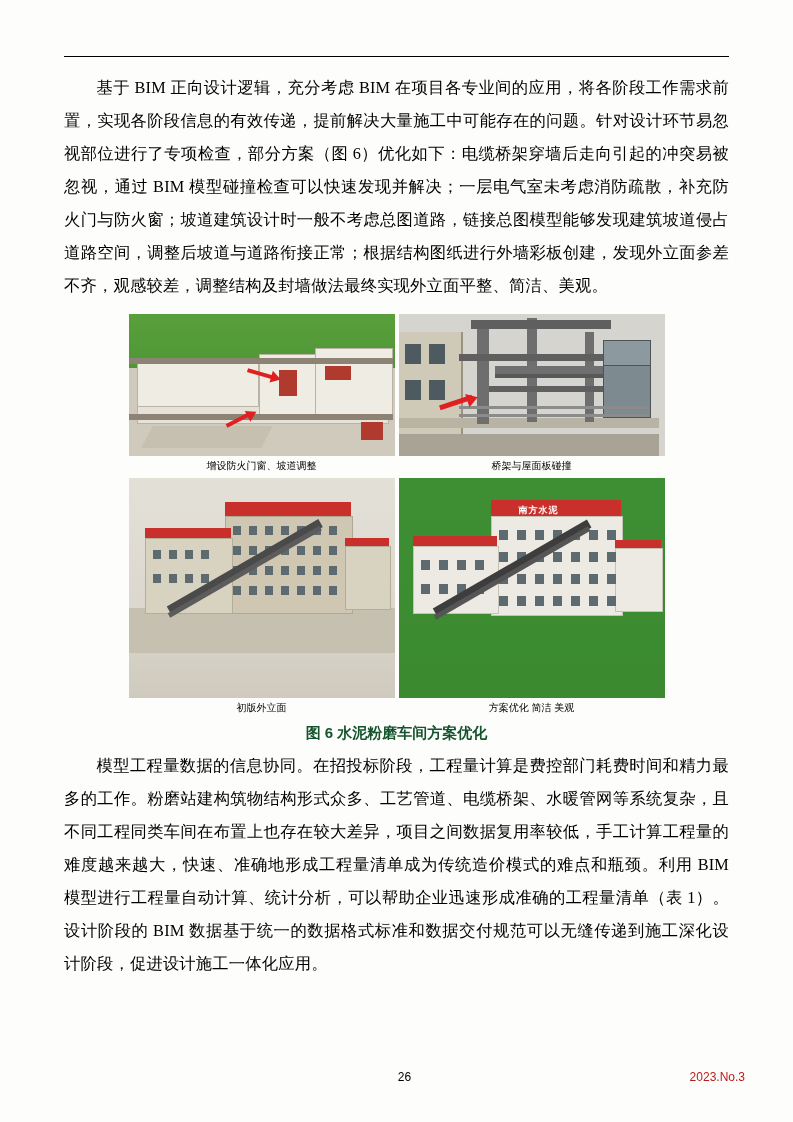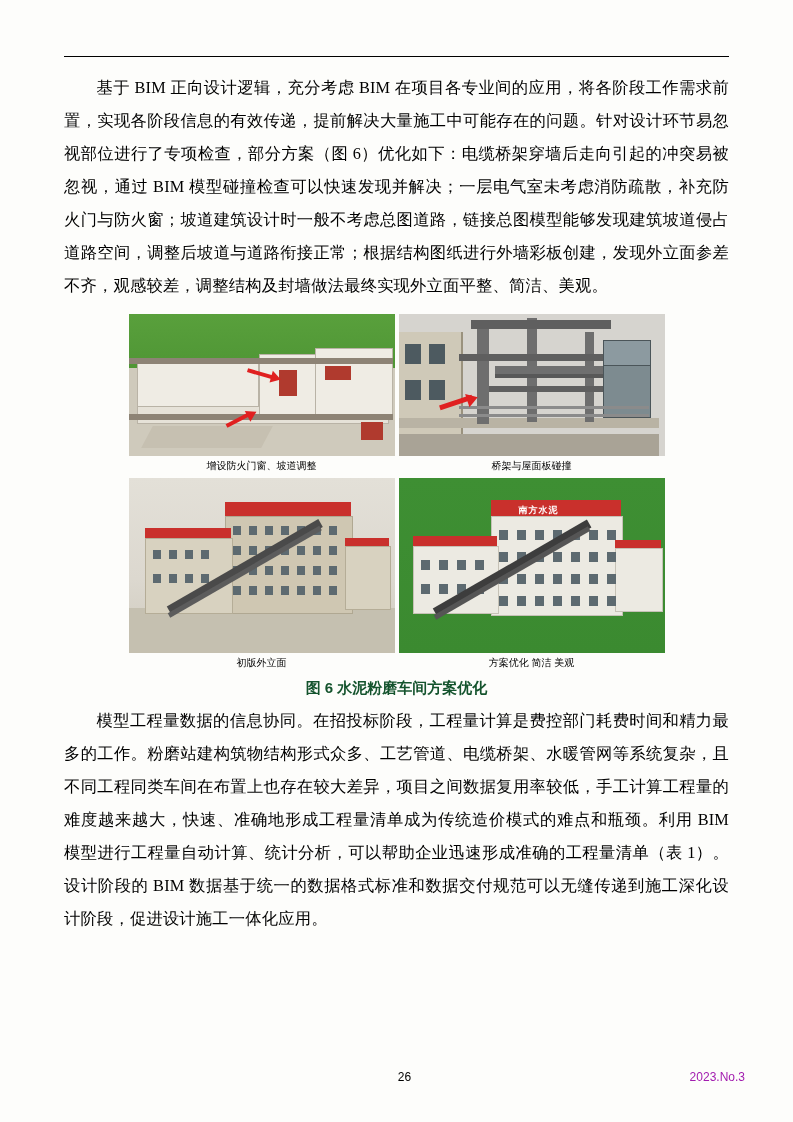--- a/index.html
+++ b/index.html
@@ -80,21 +80,21 @@
     font-family: "Liberation Sans", sans-serif;
   }
   .imgbox {
     width: 100%;
     height: 142px;
     overflow: hidden;
     position: relative;
     background: #cfcfcf;
   }
   .imgbox.tall {
-    height: 175px;
+    height: 220px;
   }
   
   .img1 { background: linear-gradient(180deg,#d9d7d2 0%, #cfcdc7 45%, #bdbab4 100%); }
   .img1 .sky { position:absolute; inset:0; background:#d6d4cf; }
   .img1 .bld-l { position:absolute; left:0; top:18px; width:62px; height:124px; background:#cfc9b8; border-right:2px solid #9a927e;}
   .img1 .col { position:absolute; background:#6e6e6e; }
   .img1 .beam { position:absolute; background:#5f5f5f; }
   .img1 .tray { position:absolute; background:#7d7d7d; }
   .img1 .rail { position:absolute; background:#8b8b8b; height:3px;}
   .img1 .glass { position:absolute; background:#7d8b90; border:1px solid #4b5559;}
@@ -133,21 +133,21 @@
     transform: translateX(-50%);
     font-size: 12px;
     font-family: "Liberation Sans", sans-serif;
     color: #000;
   }
   .footer .issue {
     position: absolute;
     right: 0;
     font-size: 12px;
     font-family: "Liberation Sans", sans-serif;
-    color: #a21caf;
+    color: #b91c1c;
   }
 </style>
 </head>
 <body>
 
 <div class="page">
 
   <div class="content">
 
     <div class="rule"></div>

